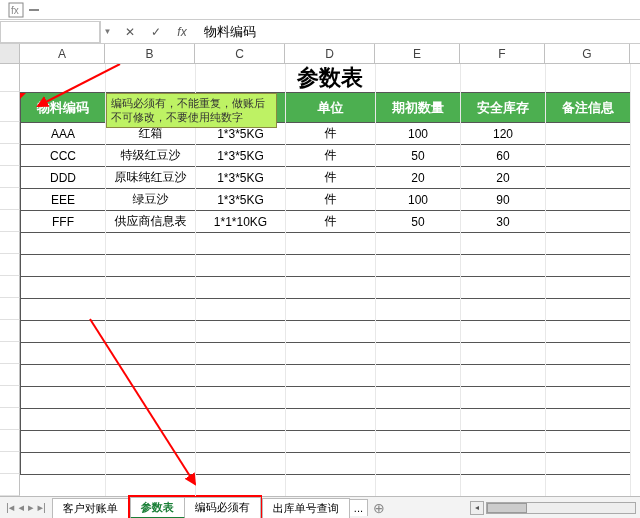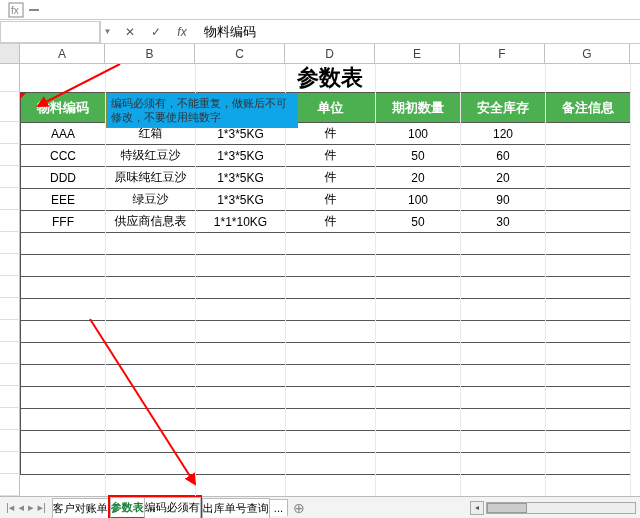--- a/index.html
+++ b/index.html
@@ -26,29 +26,29 @@
   
   .title-row { height: 28px; text-align: center; font-size: 22px; font-weight: bold; line-height: 28px; }
   
   .data-table { border-collapse: collapse; width: 610px; table-layout: fixed; }
   .data-table td { border: 1px solid #555; height: 22px; text-align: center; font-size: 12px; padding: 0 2px; overflow:hidden; white-space:nowrap; }
   .data-table .hcell { background: #4caf50; color: #fff; font-weight: bold; height: 30px; font-size:13px; }
   
   .faint-grid { position:absolute; top:0; left:0; right:0; bottom:0; pointer-events:none; }
   .faint-v { position:absolute; top:0; bottom:0; width:1px; background:#e8e8e8; }
   
-  .tooltip-box { position:absolute; background:#0ea5e9; border:1px solid #8a8a40; padding:2px 4px; font-size:11px; line-height:1.3; color:#333; z-index:20; width:192px; }
+  .tooltip-box { position:absolute; background:#bef264; border:1px solid #8a8a40; padding:2px 4px; font-size:11px; line-height:1.3; color:#333; z-index:20; width:171px; }
   .cell-marker { position:absolute; width:0; height:0; border-top:6px solid red; border-right:6px solid transparent; z-index:15;}
   
   .arrow-red { position:absolute; z-index:25; }
   
   .sheet-tabs { height: 22px; border-top: 1px solid #bbb; display: flex; align-items: center; background: #f3f3f3; font-size:11px; }
   .tab-nav { display:flex; gap:4px; padding:0 6px; color:#888;}
   .tab-nav span { cursor:pointer; }
-  .tab { padding: 2px 0; border: 1px solid #bbb; border-bottom:none; background: #fff; margin-right:-1px; cursor:pointer; white-space:nowrap; }
+  .tab { padding: 2px 10px; border: 1px solid #bbb; border-bottom:none; background: #fff; margin-right:-1px; cursor:pointer; white-space:nowrap; }
   .tab.active { background:#fff; color:#1a7f37; font-weight:bold; border-bottom: 2px solid #1a7f37; position:relative; }
   .tab-add { padding:0 6px; color:#888; font-size:14px; cursor:pointer; }
   .tab-group-active { border: 2px solid red; display:flex; }
   .hscroll { flex:1; display:flex; align-items:center; justify-content:flex-end; padding-right:4px; gap:2px;}
   .hscroll-track { width:150px; height:12px; border:1px solid #aaa; background:#eee; position:relative;}
   .hscroll-thumb { position:absolute; left:0; top:0; height:10px; width:40px; background:#ccc; border:1px solid #999;}
   .sb-btn { width:14px; height:14px; border:1px solid #aaa; background:#eee; display:flex; align-items:center; justify-content:center; font-size:8px; color:#555;}
 </style>
 </head>
 <body>

